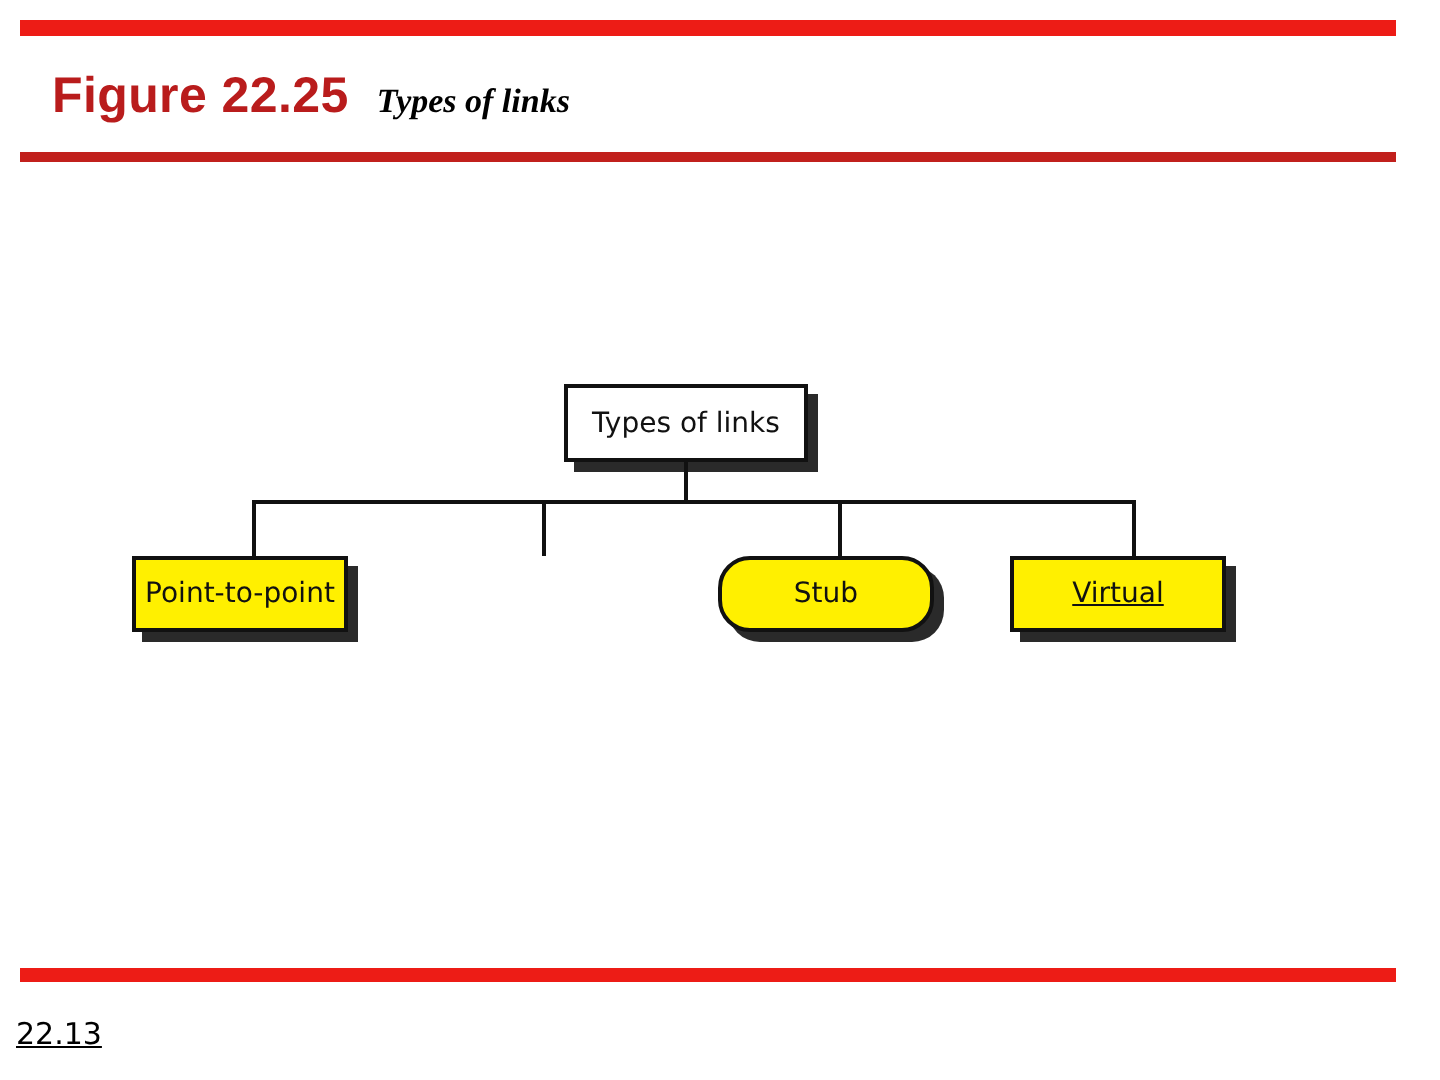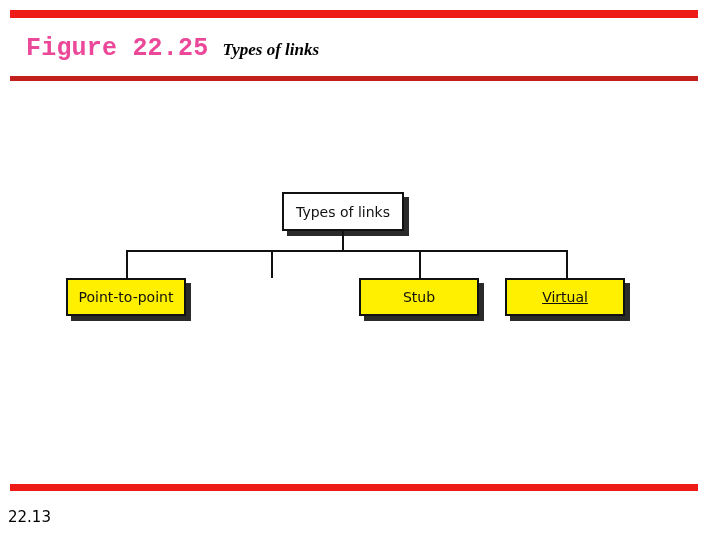--- a/index.html
+++ b/index.html
@@ -41,24 +41,24 @@
   
   .title-row {
     position: absolute;
     left: 26px;
     top: 34px;
     display: flex;
     align-items: baseline;
     white-space: nowrap;
   }
   .title-figure {
-    font-family: Liberation Mono, monospace;
+    font-family: Liberation Sans, sans-serif;
     font-weight: bold;
     font-size: 25px;
-    color: #ec4899;
+    color: #b91c1c;
     letter-spacing: 0.2px;
   }
   .title-caption {
     font-family: "Liberation Serif", "DejaVu Serif", serif;
     font-weight: bold;
     font-style: italic;
     font-size: 17px;
     color: #000000;
     margin-left: 14px;
   }
@@ -88,26 +88,26 @@
     font-size: 14px;
     left: 282px;
     top: 192px;
     width: 122px;
     height: 39px;
   }
   .node-leaf {
     background: #FFF000;
     font-size: 14px;
     top: 278px;
-    width: 120px;
+    width: 108px;
     height: 38px;
   }
   .leaf-1 { left: 66px; }
   .leaf-2 { left: 211px; }
-  .leaf-3 { left: 359px; }
+  .leaf-3 { left: 359px; border-radius: 16px; }
   .leaf-4 { left: 505px; text-decoration: underline; }
 
   .connector {
     position: absolute;
     background: #111111;
   }
   .conn-stem {
     left: 342px;
     top: 231px;
     width: 2px;
@@ -130,20 +130,21 @@
   .drop-4 { left: 566px; }
 
   
   .footer-number {
     position: absolute;
     left: 8px;
     top: 508px;
     font-family: "DejaVu Sans", "Liberation Sans", sans-serif;
     font-size: 15px;
     color: #000000;
+    text-decoration: underline;
   }
 </style>
 </head>
 <body>
 
 <div class="rule rule-top"></div>
 
 <div class="title-row">
   <span class="title-figure">Figure 22.25</span>
   <span class="title-caption">Types of links</span>

